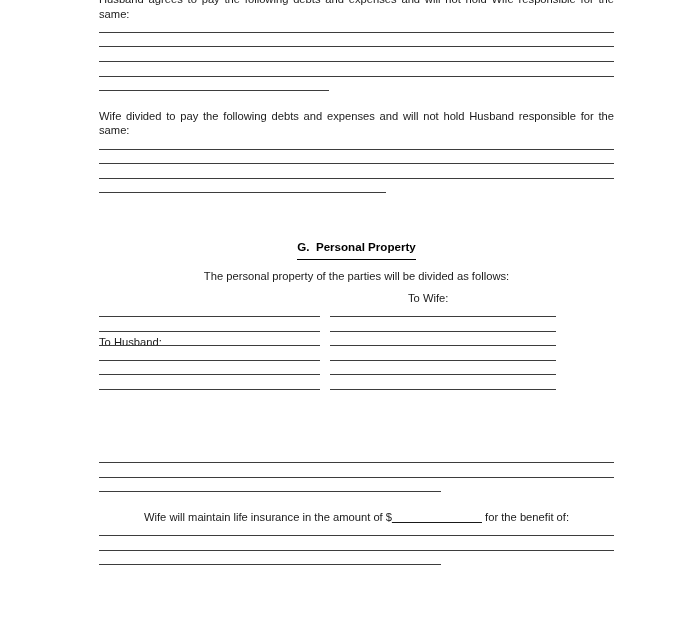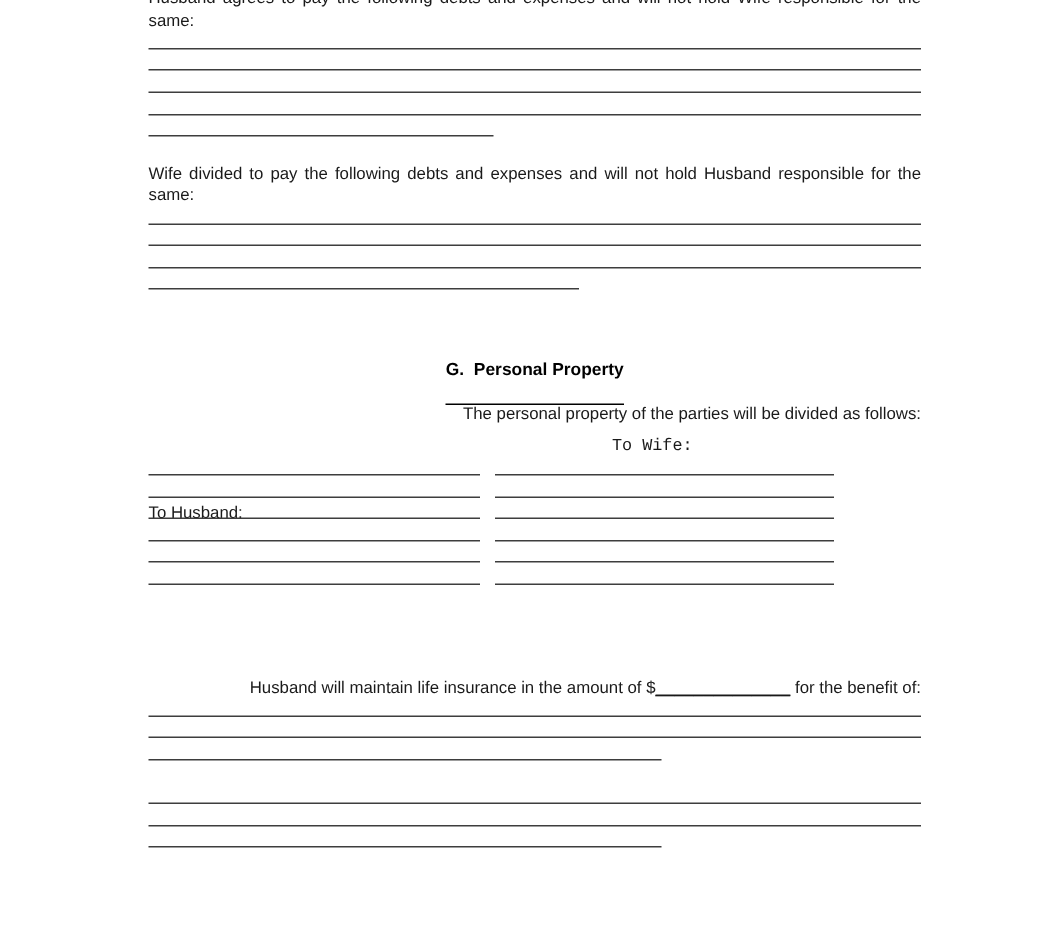--- a/index.html
+++ b/index.html
@@ -28,21 +28,21 @@
   
   .para {
     font-size: 11.2px;
     line-height: 14.6px;
     text-align: justify;
     text-justify: inter-word;
     margin: 0;
     color: #1a1a1a;
   }
   .para.nojust {
-    text-align: right;
+    text-align: center;
   }
 
   
   .rules {
     margin: 0;
   }
   .rule {
     height: 14.6px;
     position: relative;
   }
@@ -63,21 +63,21 @@
   
   .heading {
     text-align: center;
     font-size: 11.6px;
     font-weight: bold;
     line-height: 14.6px;
     color: #000000;
   }
   .heading span {
     border-bottom: 1.4px solid #000000;
-    padding-bottom: 16px;
+    padding-bottom: 6px;
     white-space: pre;
   }
 
   
   .cols {
     position: relative;
     width: 100%;
   }
   .col-heads {
     position: relative;
@@ -89,21 +89,20 @@
   .col-heads .left-head {
     position: absolute;
     left: 0;
     top: 0;
     margin-top: 44px;
   }
   .col-heads .right-head {
     position: absolute;
     left: 309px;
     top: 0;
-    font-family: Liberation Mono, monospace;
   }
   .col-rules {
     position: relative;
   }
   .col-rule {
     position: relative;
     height: 14.6px;
   }
   .col-rule::before {
     content: "";
@@ -190,30 +189,30 @@
         <div class="col-rule"></div>
         <div class="col-rule"></div>
       </div>
     </div>
 
     <div class="sp-3"></div>
 
 
     <div class="sp-1"></div>
 
-    <p class="para nojust"><span>Husband will maintain life insurance in the amount of $</span><span class="blankfill">______________</span><span> for the benefit of:</span></p>
 
     <div class="rules">
       <div class="rule w-full"></div>
       <div class="rule w-full"></div>
       <div class="rule w-short-c"></div>
     </div>
 
     <div class="sp-1"></div>
 
+    <p class="para nojust"><span>Wife will maintain life insurance in the amount of $</span><span class="blankfill">______________</span><span> for the benefit of:</span></p>
 
     <div class="rules">
       <div class="rule w-full"></div>
       <div class="rule w-full"></div>
       <div class="rule w-short-c"></div>
     </div>
 
   </div>
 </div>
 

